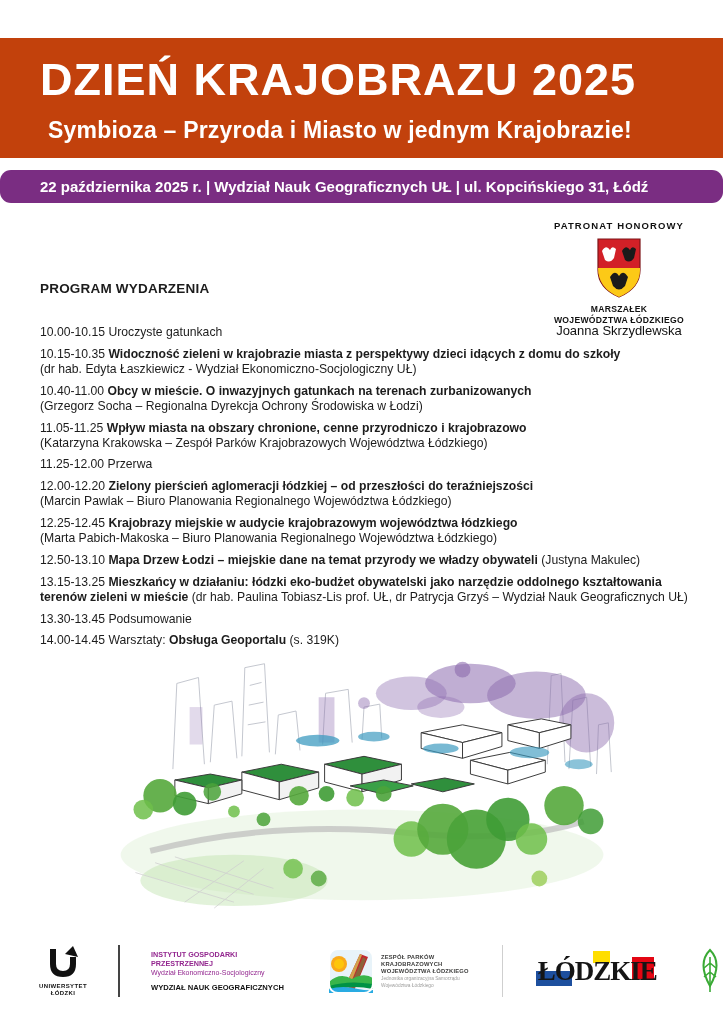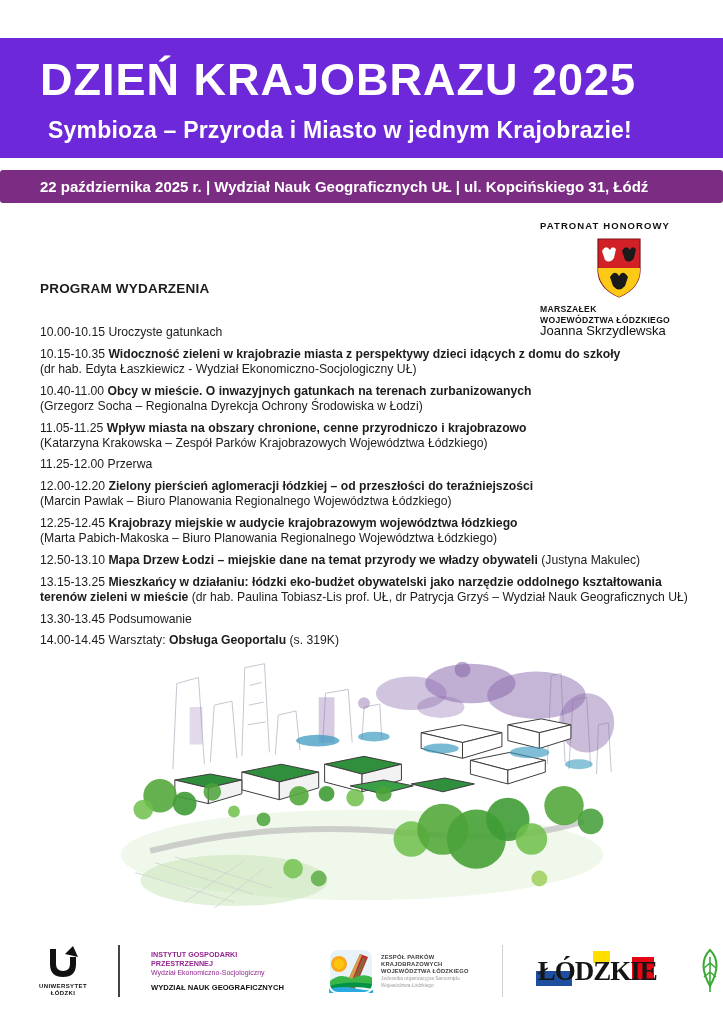--- a/index.html
+++ b/index.html
@@ -4,39 +4,39 @@
 <style>
   html,body{margin:0;padding:0;background:#e8e8e8;}
   .page{
     position:relative;width:723px;height:1024px;background:#ffffff;
     font-family:"Liberation Sans", sans-serif;color:#1c1c1c;overflow:hidden;
     margin:0 auto;
   }
   
   .hero{
     position:absolute;left:0;top:38px;width:723px;height:120px;
-    background:#6d28d9;color:#ffffff;padding-left:40px;box-sizing:border-box;
+    background:#c2410c;color:#ffffff;padding-left:40px;box-sizing:border-box;
   }
   .hero h1{
     margin:0;padding-top:16px;font-size:45px;line-height:52px;font-weight:bold;
     letter-spacing:1px;white-space:nowrap;
   }
   .hero h2{
     margin:8px;padding-top:3px;font-size:23px;line-height:27px;font-weight:bold;
     letter-spacing:0.2px;white-space:nowrap;
   }
   
   .infobar{
     position:absolute;left:0;top:170px;width:723px;height:33px;background:#7a2d82;
     color:#ffffff;font-size:15px;font-weight:bold;line-height:33px;
-    padding-left:40px;box-sizing:border-box;border-radius:3px;white-space:nowrap;
+    padding-left:40px;box-sizing:border-box;border-radius:11px;white-space:nowrap;
   }
   
   .patron{
-    position:absolute;left:540px;top:220px;width:158px;color:#111;
+    position:absolute;left:540px;top:220px;width:158px;text-align:center;color:#111;
   }
   .patron .p-head{font-size:9.5px;font-weight:bold;letter-spacing:1.1px;}
   .patron .p-shield{margin:7px auto 6px;display:block;}
   .patron .p-b{font-size:8.6px;font-weight:bold;line-height:10.5px;letter-spacing:0.3px;}
   .patron .p-r{font-size:13px;line-height:11px;}
   
   .program{position:absolute;left:40px;top:281px;width:660px;}
   .program h3{margin:0 0 29px 0;font-size:13.5px;font-weight:bold;letter-spacing:0.2px;}
   .pi{margin:0 0 6.5px 0;font-size:12.2px;line-height:15.2px;color:#1c1c1c;}
   .pi .t{font-weight:normal;}

